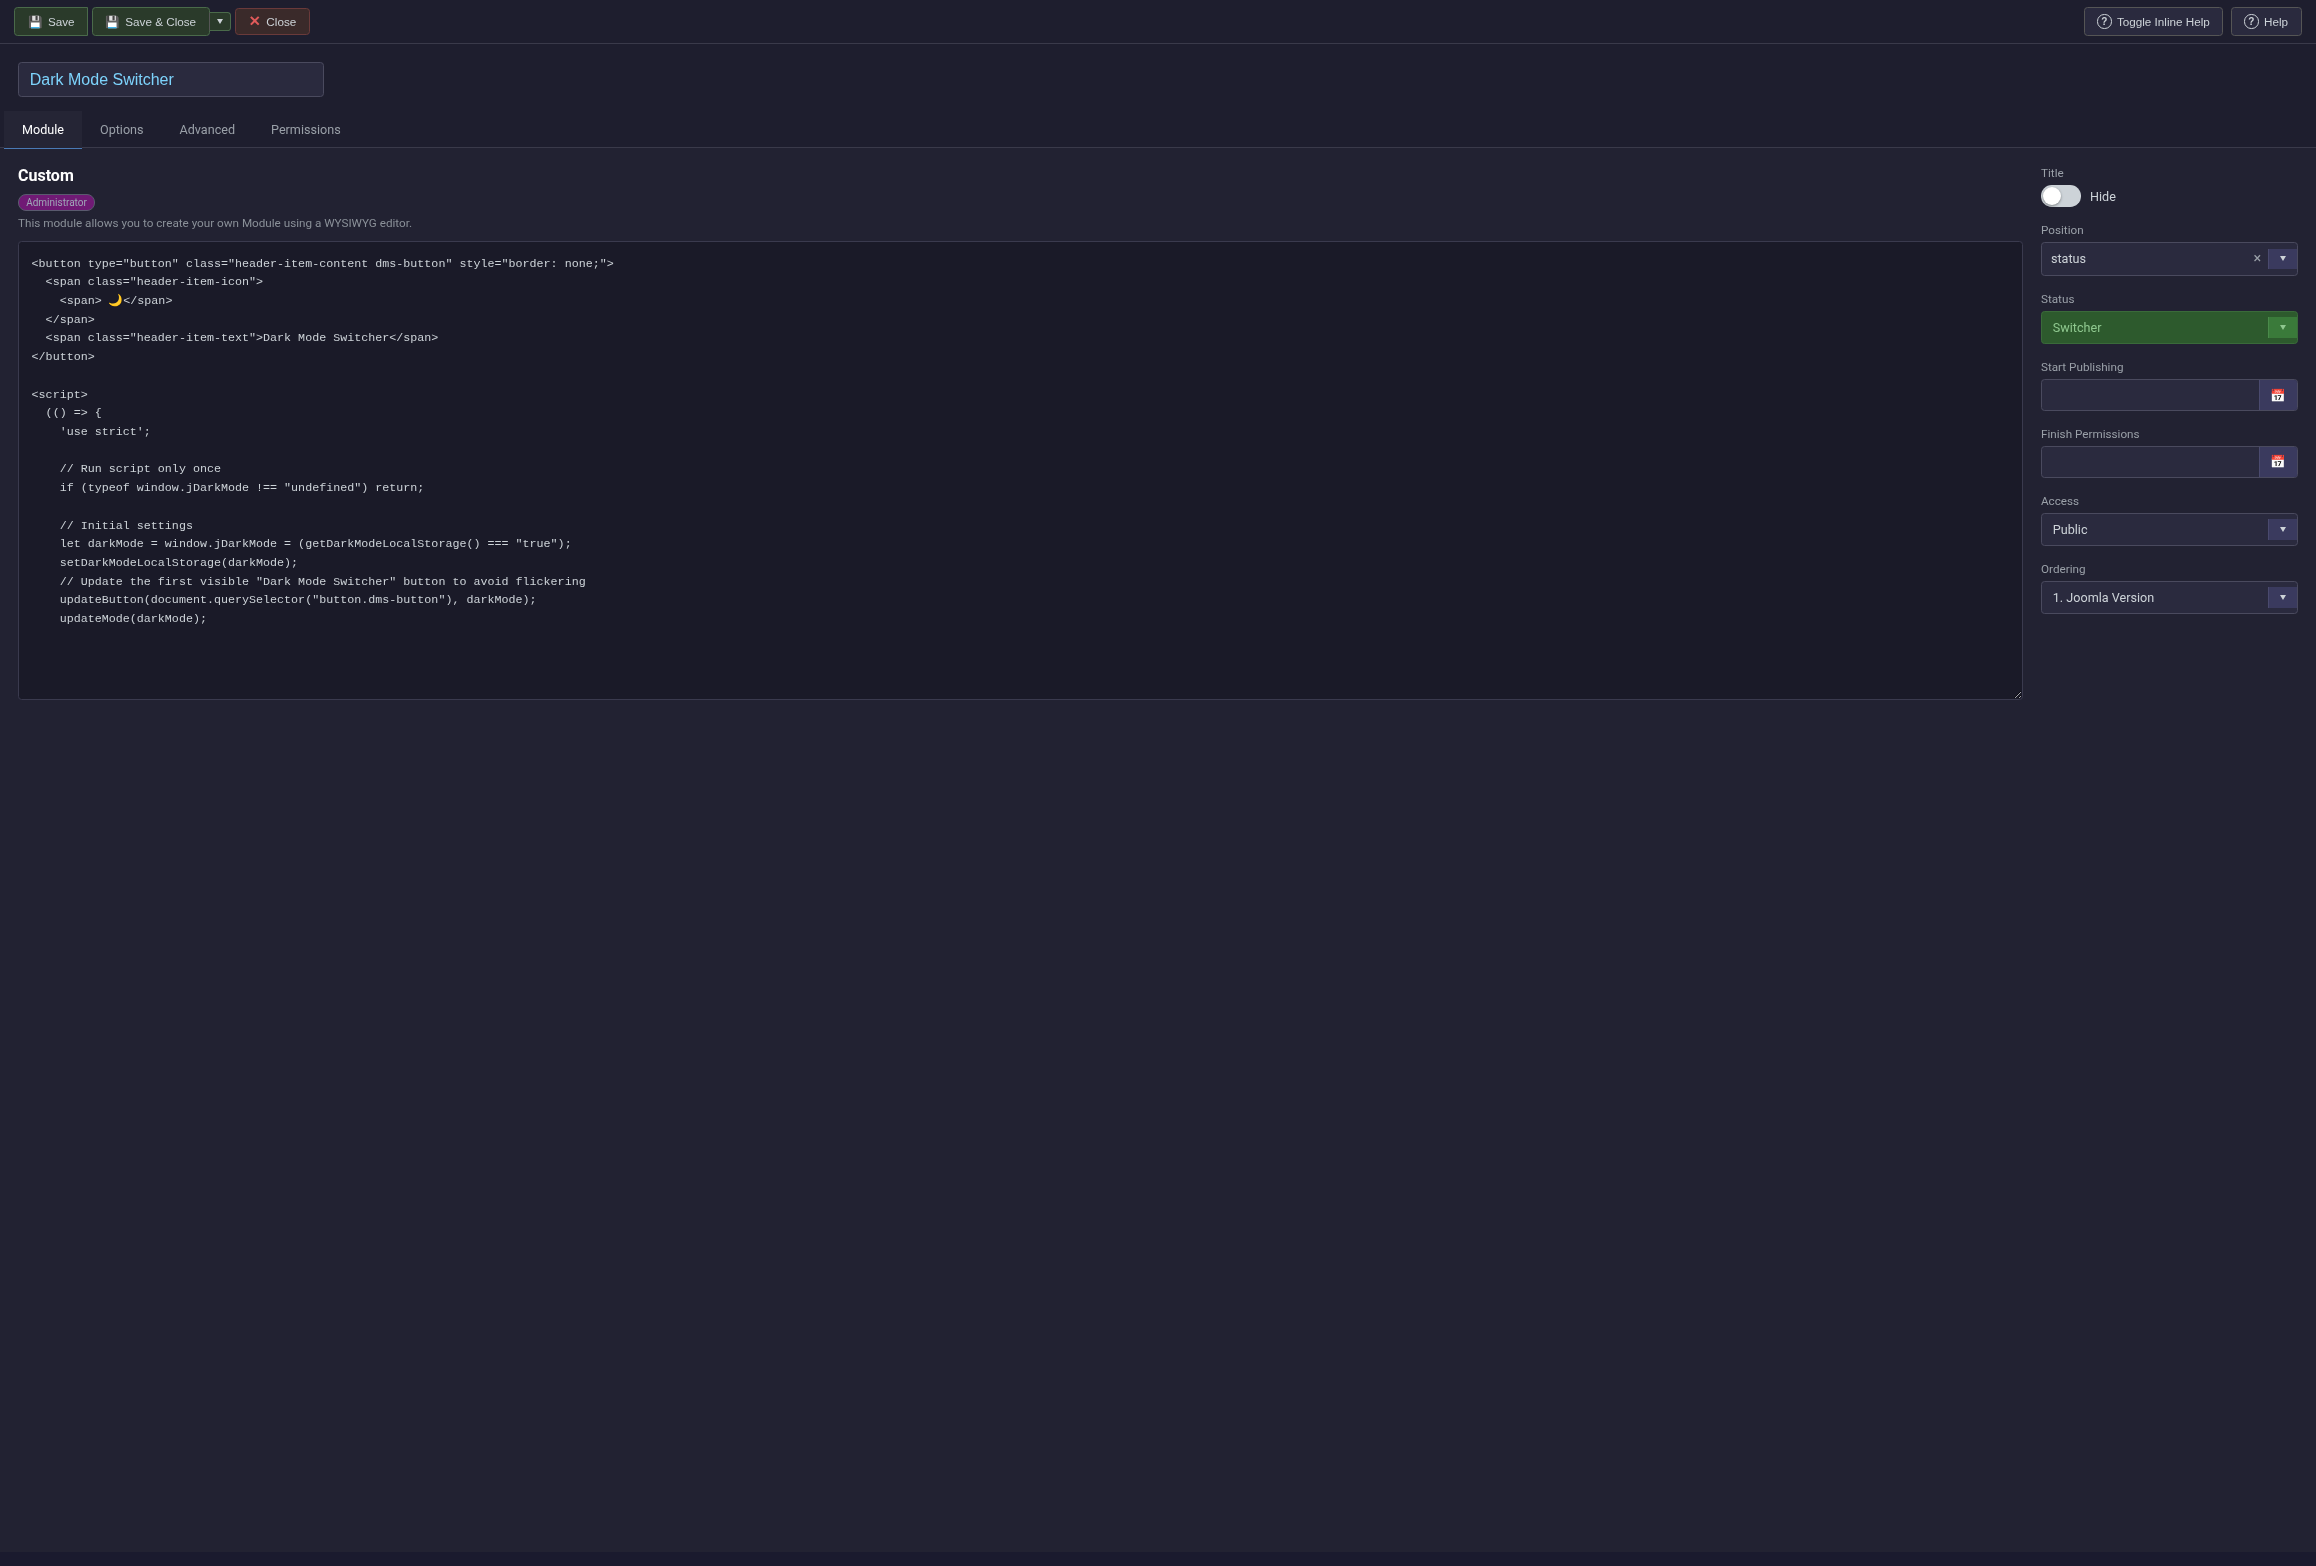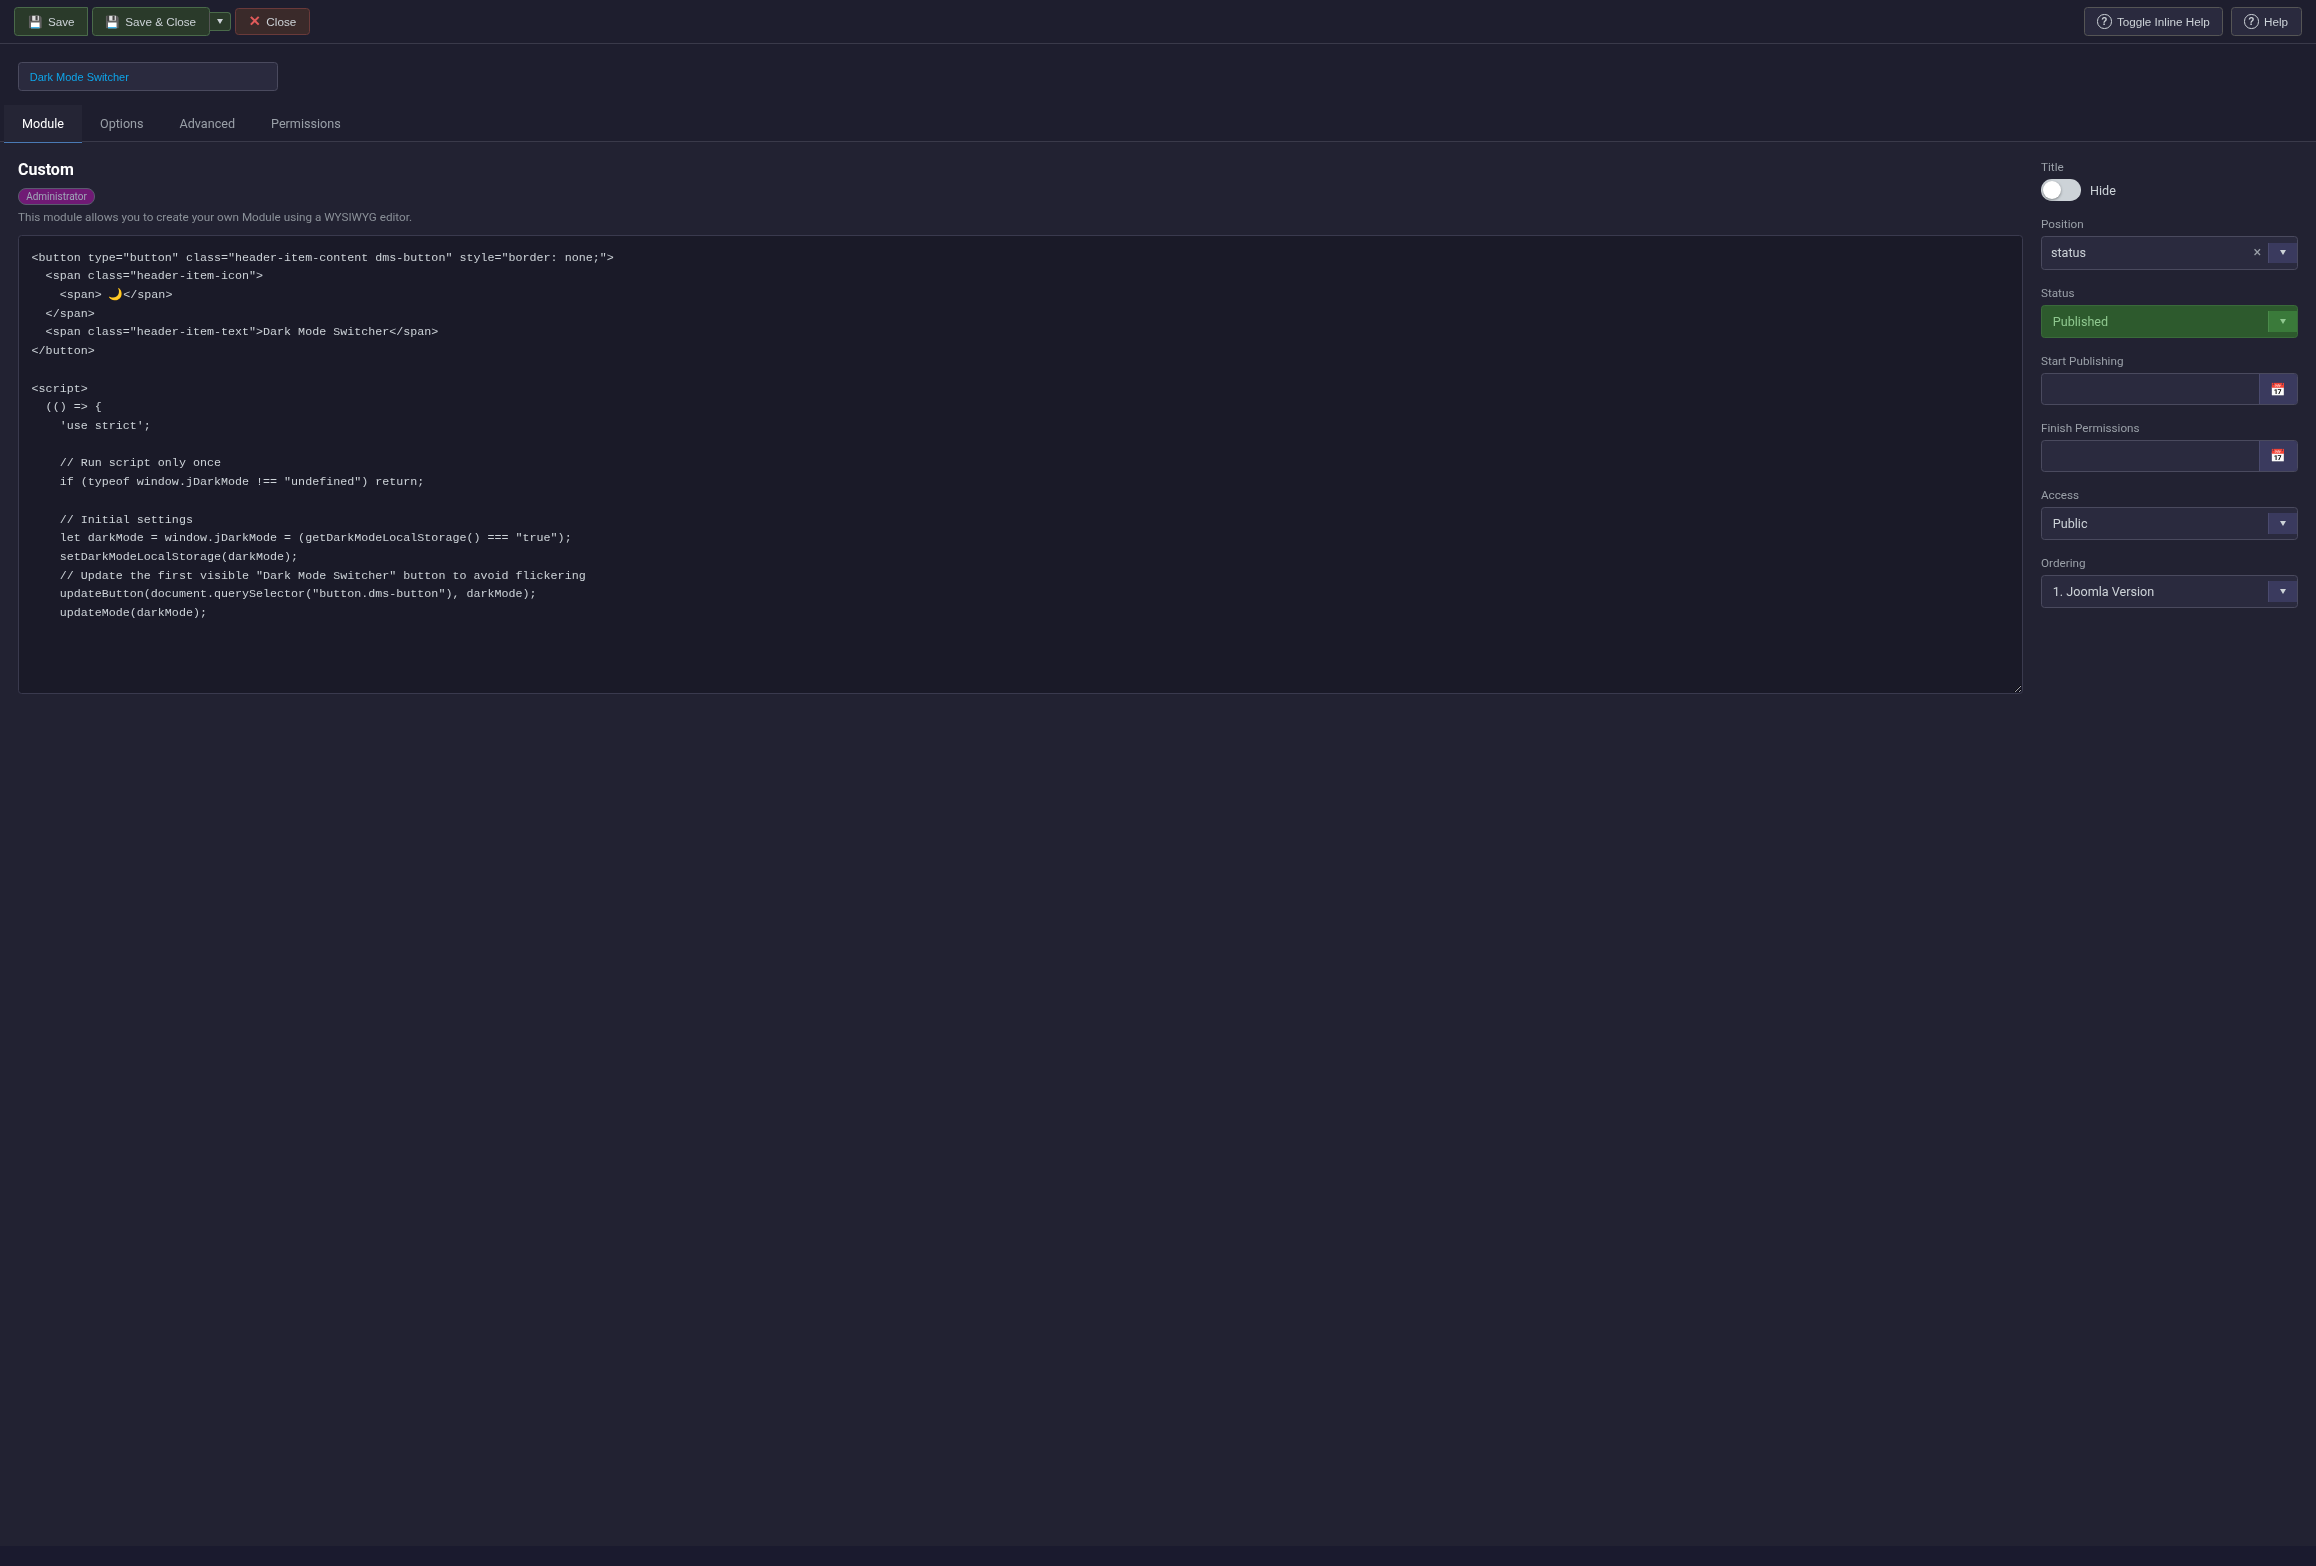--- a/index.html
+++ b/index.html
@@ -92,27 +92,27 @@
       padding: 18px 18px 14.4px;
       background: #1e1e2e;
     }
     .title-label {
       font-size: 11.7px;
       color: #cdd3d8;
       margin-bottom: 5.4px;
     }
     .title-label span { color: #e05a5a; }
     .title-input {
-      width: 260px;
+      width: 306px;
       padding: 7.2px 10.8px;
       background: #2a2a3e;
       border: 0.9px solid #4a4a5e;
       border-radius: 3.6px;
-      color: #0ea5e9;
-      font-size: 11px;
+      color: #7dd3fc;
+      font-size: 16px;
     }
 
     
     .tabs {
       display: flex;
       background: #1e1e2e;
       border-bottom: 1.8px solid #3a3a4a;
       padding: 0 4px;
     }
     .tab {
@@ -428,21 +428,21 @@
         <span class="position-clear">×</span>
         <div class="position-dropdown-btn">
           <span class="icon-chevron-down"></span>
         </div>
       </div>
     </div>
 
     <div class="field-group">
       <div class="field-label">Status</div>
       <div class="status-select">
-        <span class="status-value">Published</span>
+        <span class="status-value">Switcher</span>
         <div class="status-dropdown-btn">
           <span class="icon-chevron-down" style="border-top-color:#8fc88f;"></span>
         </div>
       </div>
     </div>
 
     <div class="field-group">
       <div class="field-label">Start Publishing</div>
       <div class="date-input-wrap">
         <input class="date-input" type="text" placeholder="" style="">

